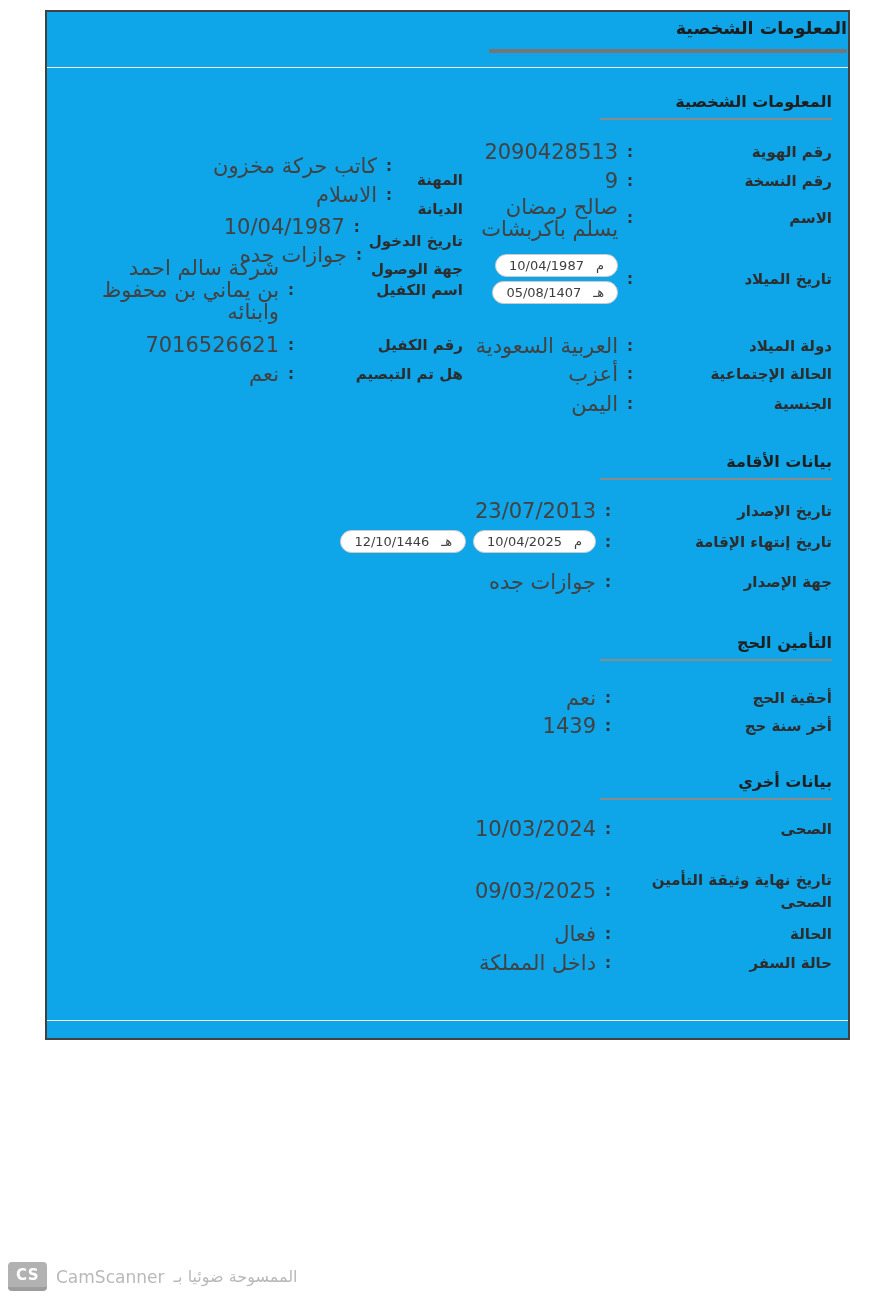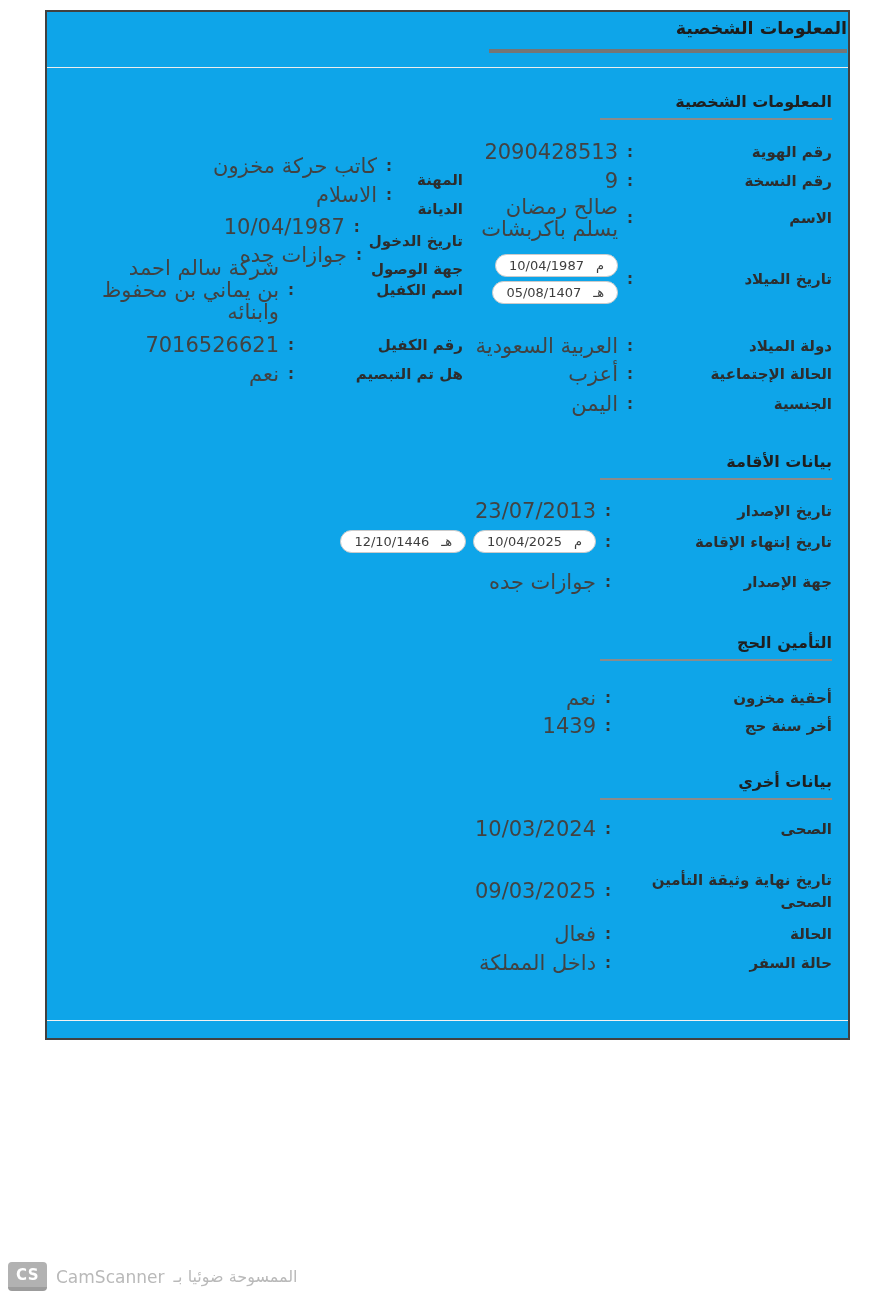--- a/index.html
+++ b/index.html
@@ -167,21 +167,21 @@
     </div>
     <div class="row row-s s3">
       <span class="lbl">جهة الإصدار</span>
       <span class="colon">:</span>
       <span class="val">جوازات جده</span>
     </div>
 
     <div class="sec sec3">التأمين الحج</div>
 
     <div class="row row-s h1">
-      <span class="lbl">أحقية مخزون</span>
+      <span class="lbl">أحقية الحج</span>
       <span class="colon">:</span>
       <span class="val">نعم</span>
     </div>
     <div class="row row-s h2">
       <span class="lbl">أخر سنة حج</span>
       <span class="colon">:</span>
       <span class="val">1439</span>
     </div>
 
     <div class="sec sec4">بيانات أخري</div>

